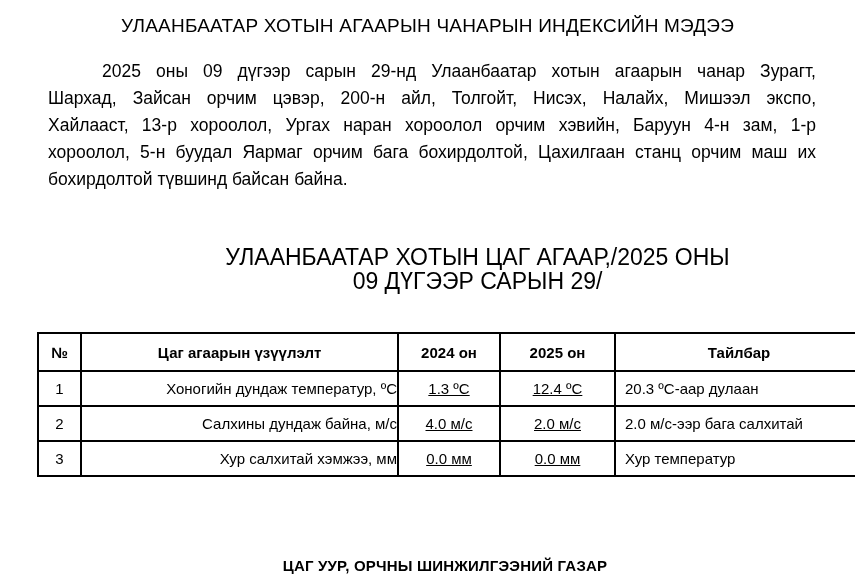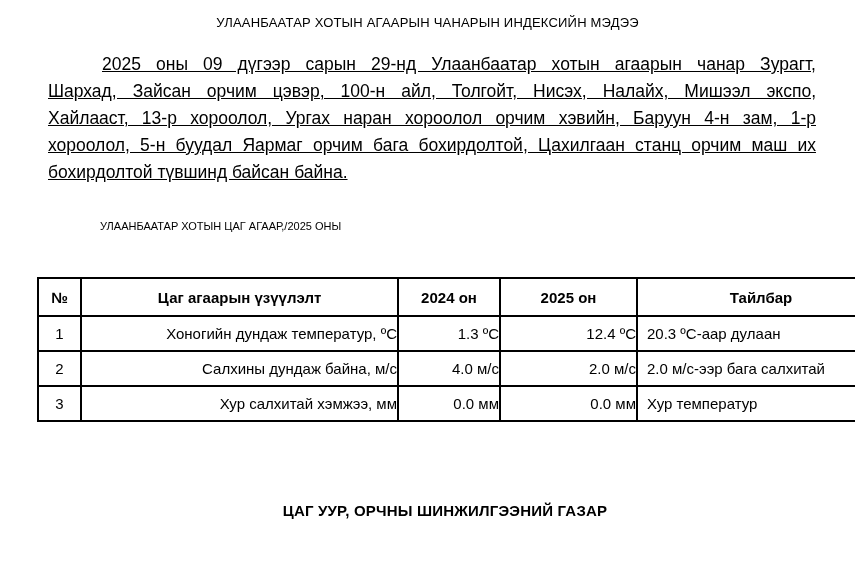--- a/index.html
+++ b/index.html
@@ -8,39 +8,39 @@
     background: #ffffff;
     color: #000000;
     font-family: "Liberation Sans", sans-serif;
     overflow: hidden;
   }
   .doc { width: 855px; height: 580px; position: relative; }
 
   .title {
     padding-top: 15px;
     text-align: center;
-    font-size: 13px;
+    font-size: 19px;
     font-weight: normal;
     letter-spacing: 0.2px;
   }
 
   .para {
     margin: 21px 39px 0 48px;
     font-size: 17.5px;
     line-height: 27px;
-    text-decoration: underline;
   }
   .pline { text-align: left; }
   .pline.j { text-align: justify; text-align-last: justify; }
   .pline.indent { text-indent: 54px; }
 
   .subheading {
-    margin-top: 28px;
+    margin-top: 52px;
     padding-left: 100px;
-    font-size: 11px;
+    text-align: center;
+    font-size: 23px;
     line-height: 24px;
     font-weight: normal;
   }
 
   table.weather {
     border-collapse: collapse;
     margin: 39px 0 0 37px;
     table-layout: fixed;
     width: 790px;
   }
@@ -49,52 +49,53 @@
     font-size: 15px;
     vertical-align: middle;
     overflow: hidden;
     white-space: nowrap;
   }
   table.weather th { height: 38px; font-weight: bold; text-align: center; }
   table.weather td { height: 35px; }
   .c-no   { width: 43px;  text-align: center; }
   .c-ind  { width: 317px; }
   .c-val1 { width: 102px; margin-top: 28px; }
-  .c-val2 { width: 137px; }
+  .c-val2 { width: 115px; }
   .c-note { width: 248px; }
   td.c-ind  { text-align: right; padding-left: 9px; }
-  td.c-val1, td.c-val2 { text-align: right; }
+  td.c-val1, td.c-val2 { text-align: center; text-decoration: underline; }
   td.c-note { text-align: left; padding-left: 9px; }
 
   .footer {
     margin-top: 80px;
     text-align: center;
     font-size: 15px;
     font-weight: bold;
     letter-spacing: 0.2px;
     padding-left: 35px;
   }
 </style>
 </head>
 <body>
 
 <div class="doc">
 
   <div class="title">УЛААНБААТАР ХОТЫН АГААРЫН ЧАНАРЫН ИНДЕКСИЙН МЭДЭЭ</div>
 
   <div class="para">
     <div class="pline j indent">2025 оны 09 дүгээр сарын 29-нд Улаанбаатар хотын агаарын чанар Зурагт,</div>
-    <div class="pline j">Шархад, Зайсан орчим цэвэр, 100-н айл, Толгойт, Нисэх, Налайх, Мишээл экспо,</div>
+    <div class="pline j">Шархад, Зайсан орчим цэвэр, 200-н айл, Толгойт, Нисэх, Налайх, Мишээл экспо,</div>
     <div class="pline j">Хайлааст, 13-р хороолол, Ургах наран хороолол орчим хэвийн, Баруун 4-н зам, 1-р</div>
     <div class="pline j">хороолол, 5-н буудал Яармаг орчим бага бохирдолтой, Цахилгаан станц орчим маш их</div>
     <div class="pline">бохирдолтой түвшинд байсан байна.</div>
   </div>
 
   <div class="subheading">
     <div>УЛААНБААТАР ХОТЫН ЦАГ АГААР,/2025 ОНЫ</div>
+    <div>09 ДҮГЭЭР САРЫН 29/</div>
   </div>
 
   <table class="weather">
     <thead>
       <tr>
         <th class="c-no">№</th>
         <th class="c-ind">Цаг агаарын үзүүлэлт</th>
         <th class="c-val1">2024 он</th>
         <th class="c-val2">2025 он</th>
         <th class="c-note">Тайлбар</th>

